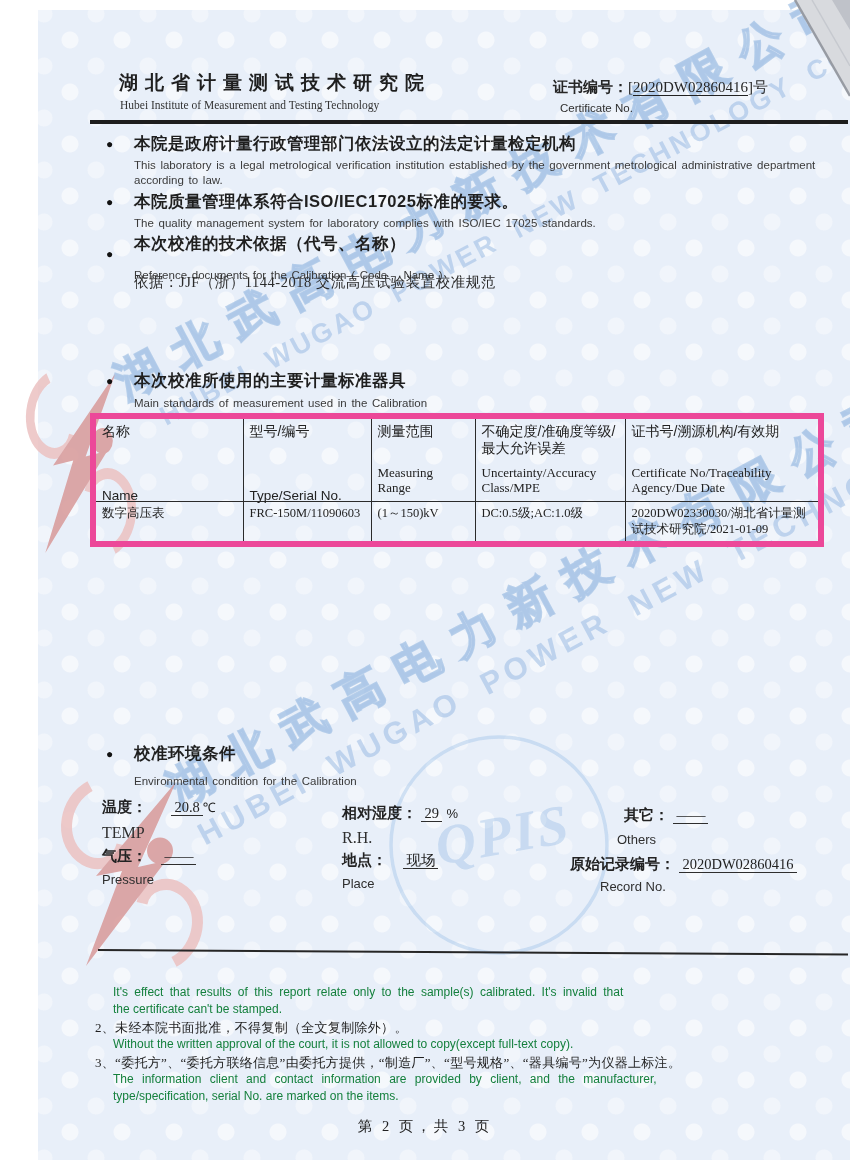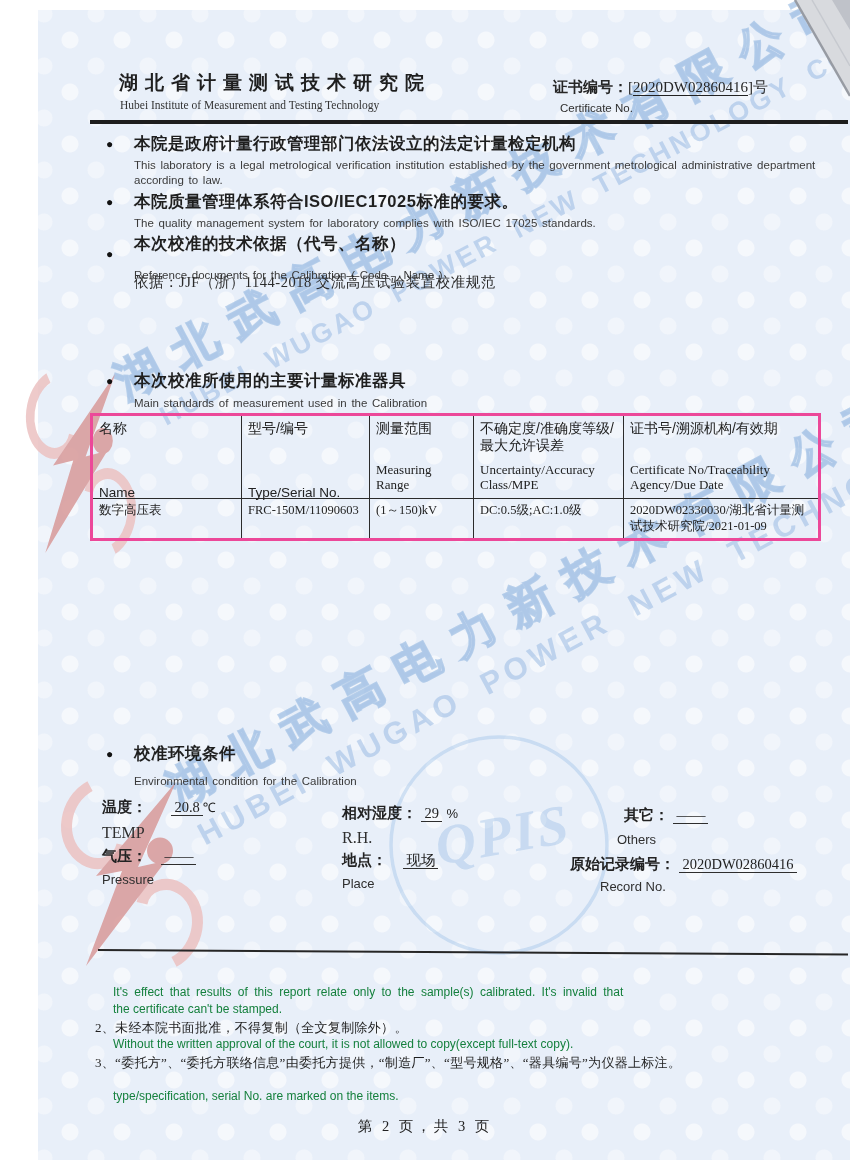--- a/index.html
+++ b/index.html
@@ -131,21 +131,21 @@
 
     <span class="bullet" style="left:106px;top:247px">●</span>
     <div class="abs sec-title" style="left:134px;top:233px">本次校准的技术依据（代号、名称）</div>
     <div class="abs sec-en" style="left:134px;top:268px;width:690px">Reference documents for the Calibration ( Code、 Name )</div>
     <div class="abs basis" style="left:134px;top:273px">依据：JJF（浙）1144-2018 交流高压试验装置校准规范</div>
 
     <span class="bullet" style="left:106px;top:374px">●</span>
     <div class="abs sec-title" style="left:134px;top:370px">本次校准所使用的主要计量标准器具</div>
     <div class="abs sec-en" style="left:134px;top:396px;width:690px">Main standards of measurement used in the Calibration</div>
 
-    <table class="std" style="border:3px solid #ec4899;">
+    <table class="std" style="border:6px solid #ec4899;">
       <colgroup>
           <col style="width:150px">
           <col style="width:128px">
           <col style="width:104px">
           <col style="width:150px">
           <col style="width:196px">
         </colgroup>
       <tbody>
           <tr class="hd">
         <td>
@@ -226,20 +226,21 @@
       <span class="env-val">2020DW02860416</span>
     </div>
     <div class="abs env-sub" style="left:600px;top:879px">Record No.</div>
 
     <div class="abs sep"></div>
     <div class="abs note-en ws1" style="left:113px;top:985px">It's effect that results of this report relate only to the sample(s) calibrated. It's invalid that</div>
     <div class="abs note-en" style="left:113px;top:1002px">the certificate can't be stamped.</div>
     <div class="abs note-cn" style="left:95px;top:1019px">2、未经本院书面批准，不得复制（全文复制除外）。</div>
     <div class="abs note-en" style="left:113px;top:1037px">Without the written approval of the court, it is not allowed to copy(except full-text copy).</div>
     <div class="abs note-cn" style="left:95px;top:1054px">3、“委托方”、“委托方联络信息”由委托方提供，“制造厂”、“型号规格”、“器具编号”为仪器上标注。</div>
+    <div class="abs note-en ws2" style="left:113px;top:1072px">The information client and contact information are provided by client, and the manufacturer,</div>
     <div class="abs note-en" style="left:113px;top:1089px">type/specification, serial No. are marked on the items.</div>
 
     <div class="abs pageno">第 2 页，共 3 页</div>
   </div>
 
   <svg class="fold-svg" width="850" height="1169" viewBox="0 0 850 1169">
     <polygon points="795,0 850,0 850,96" fill="#d8dade"></polygon>
     <polygon points="832,0 850,0 850,30" fill="#bfc2c9"></polygon>
     <line x1="795" y1="0" x2="850" y2="96" stroke="#979ba3" stroke-width="2.5"></line>
     <line x1="812" y1="0" x2="850" y2="66" stroke="#c6c9cf" stroke-width="1.5"></line>

